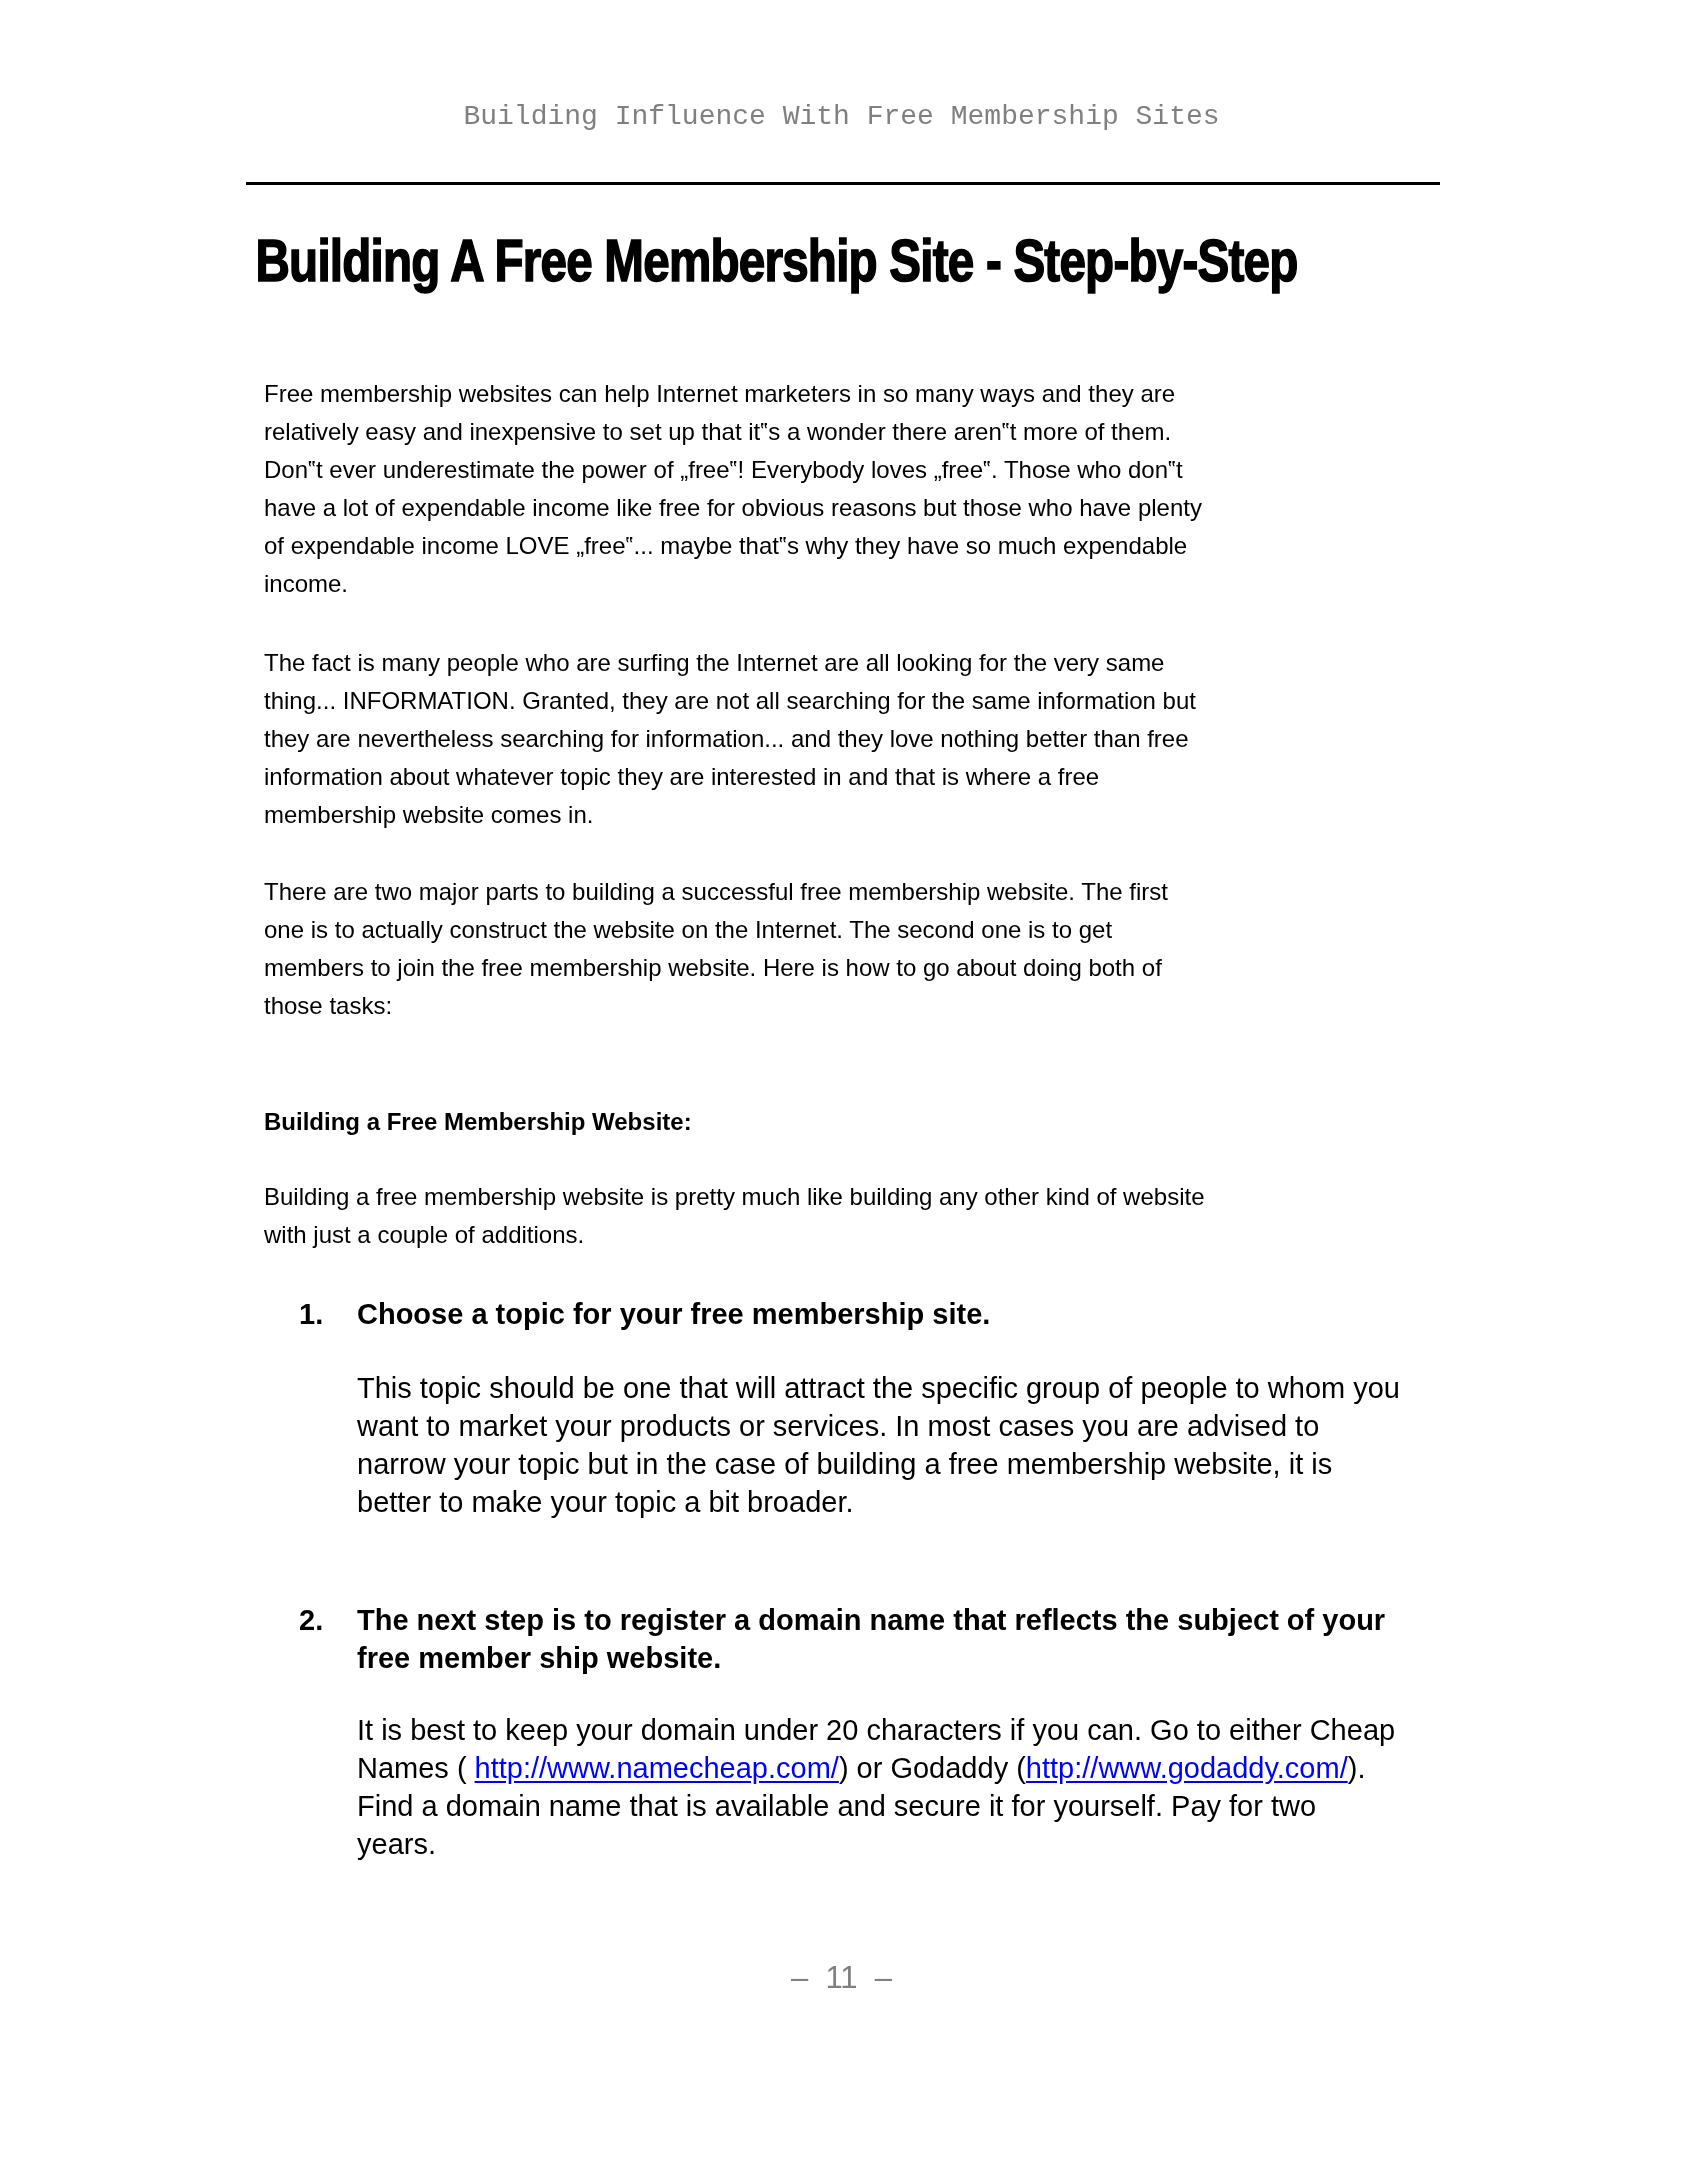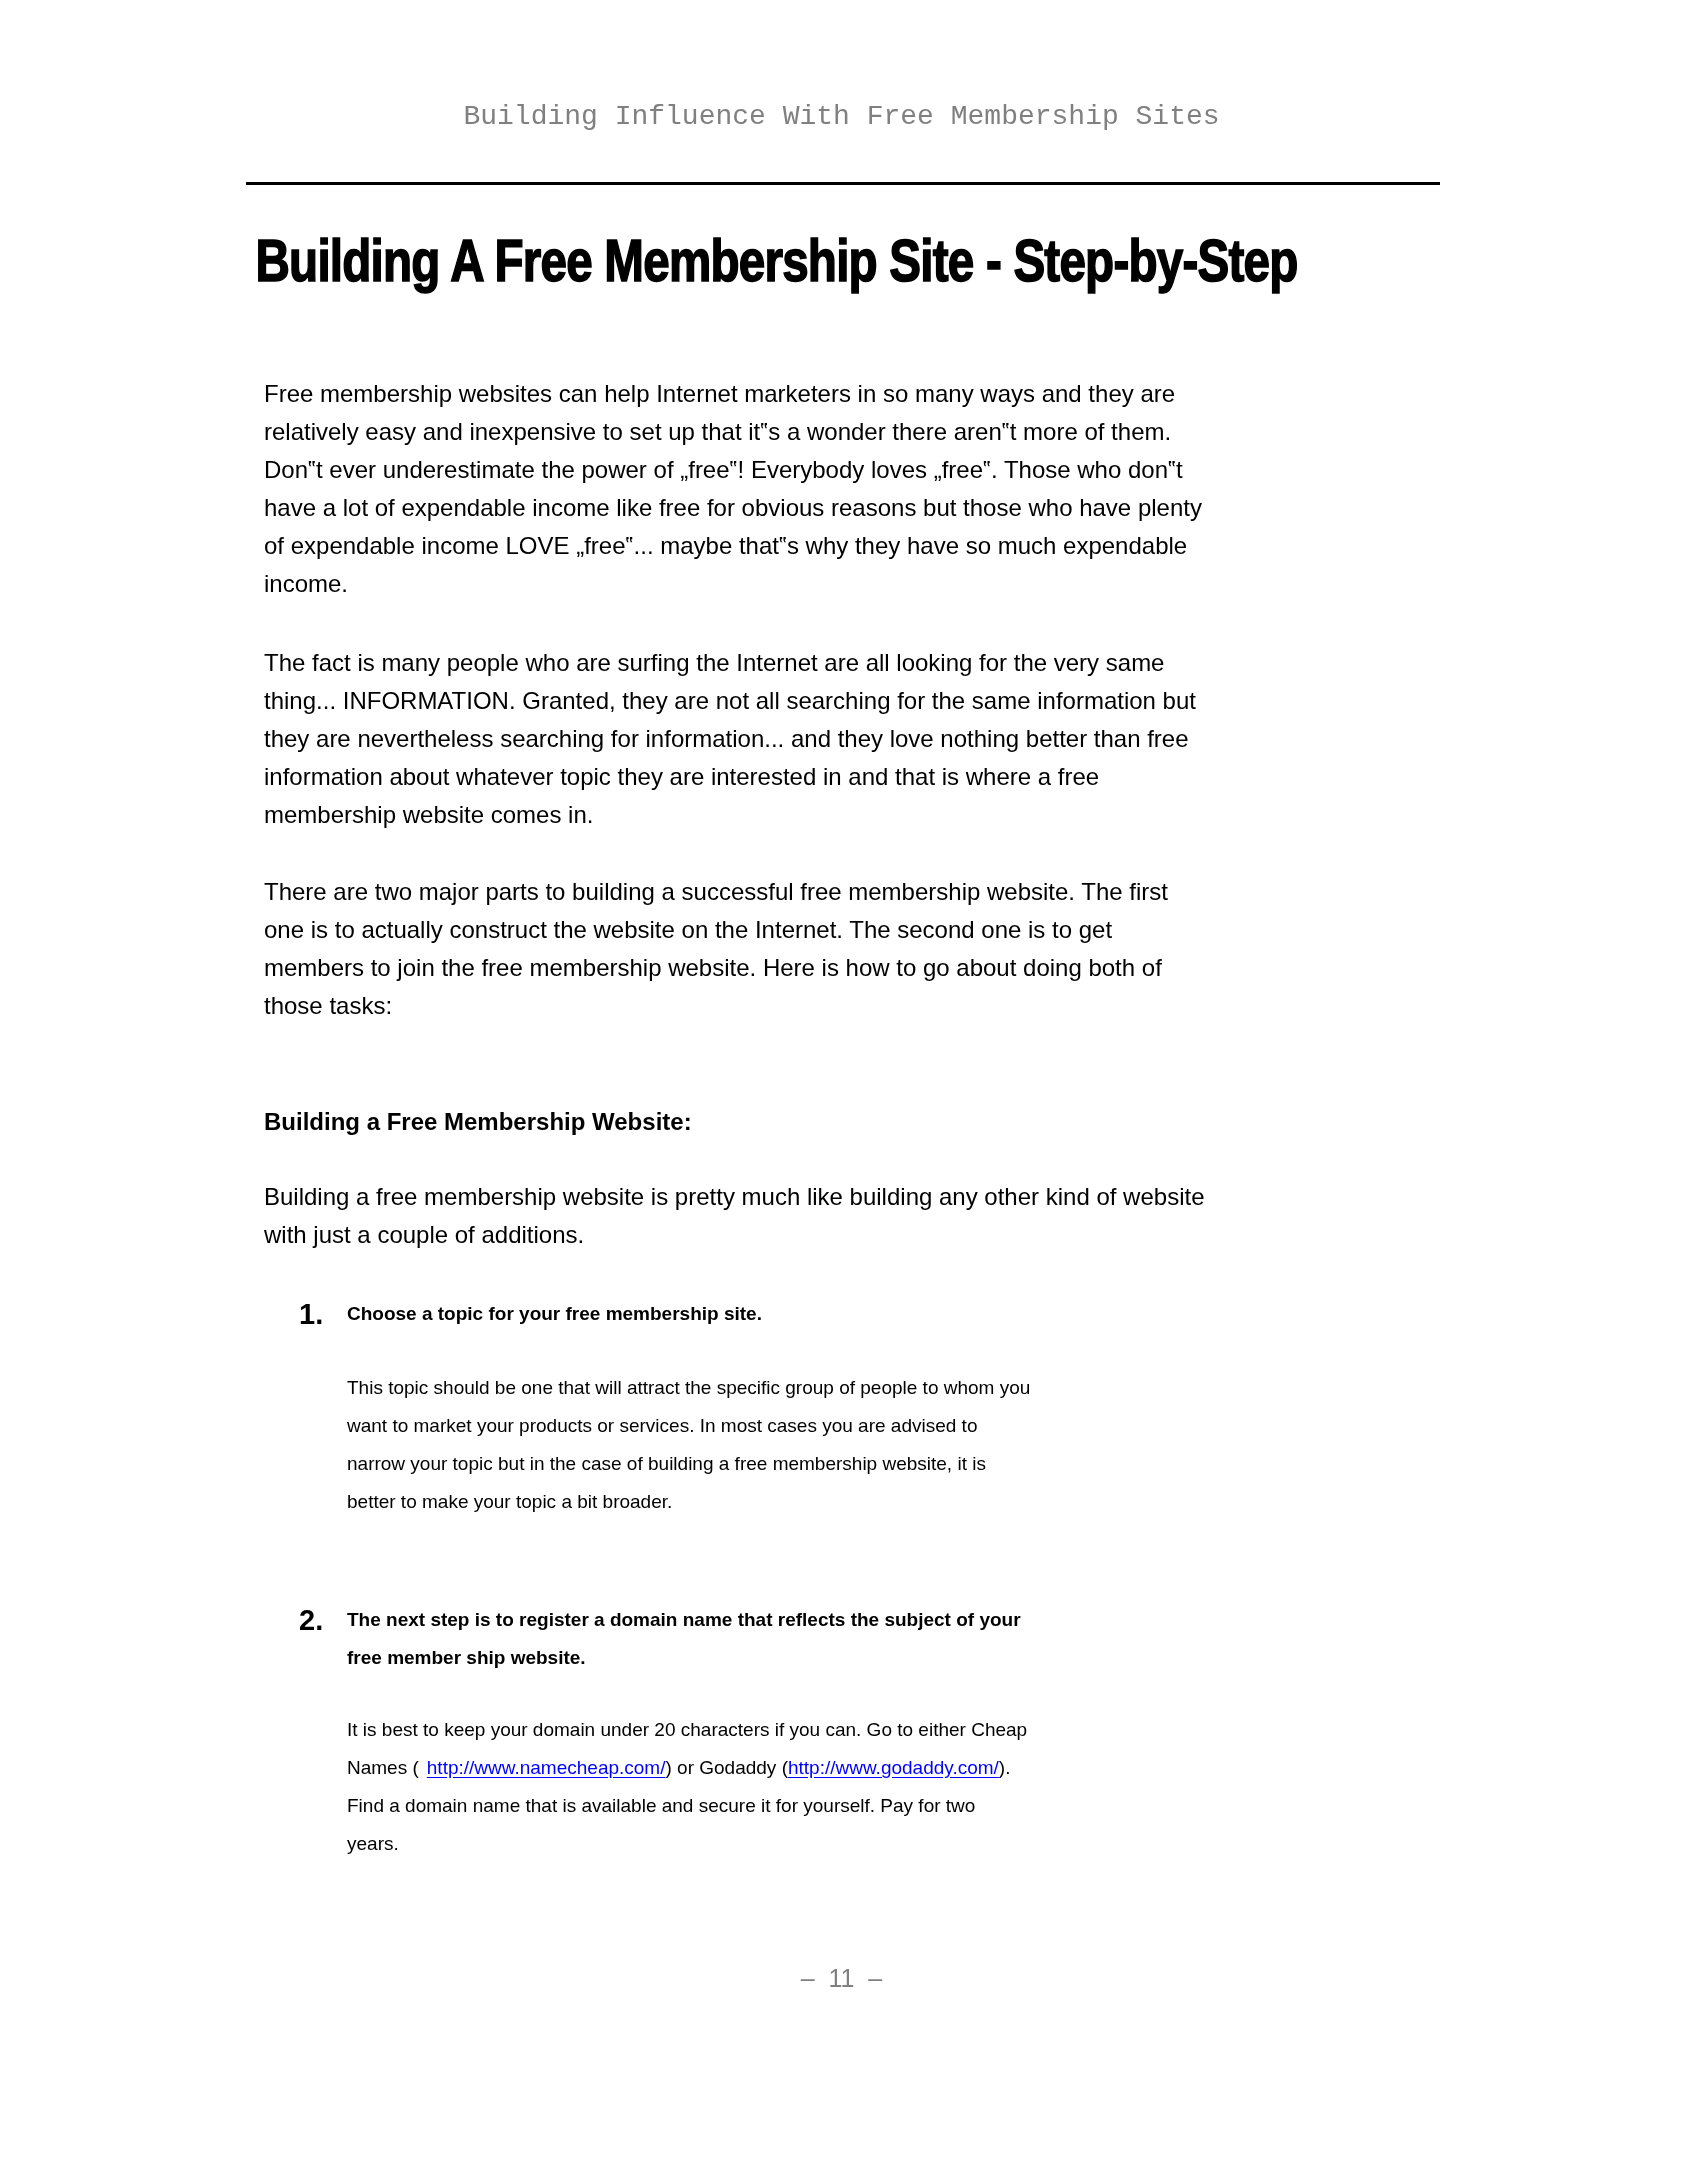--- a/index.html
+++ b/index.html
@@ -11,24 +11,24 @@
          color: #808080; white-space: pre; }
   .rule { left: 246px; width: 1194px; top: 182px; height: 3px; background: #000000; }
   .title-wrap { left: 0; width: 1553px; top: 226px; height: 69px; text-align: center; }
   .title { display: inline-block; font-family: "Liberation Sans", sans-serif; font-weight: 700;
          font-size: 60px; line-height: 69px; white-space: nowrap; letter-spacing: -1px;
          transform-origin: center center; -webkit-text-stroke: 1.6px #000; }
   .para { left: 264px; width: 1247px; font-size: 24px; line-height: 38px; white-space: nowrap; }
   .para .ln { display: block; height: 38px; }
   .bold { font-weight: 700; }
   .num { left: 299px; font-size: 29px; line-height: 38px; font-weight: 700; }
-  .item-text { left: 347px; width: 1148px; font-size: 19px; line-height: 38px; white-space: nowrap; }
+  .item-text { left: 357px; width: 1148px; font-size: 29px; line-height: 38px; white-space: nowrap; }
   .item-text .ln { display: block; height: 38px; }
   a.link { color: #0000ff; text-decoration: underline; text-underline-offset: 3px; }
-  .page-number { left: 0; width: 1683px; top: 1958px; text-align: center; font-size: 25px;
+  .page-number { left: 0; width: 1683px; top: 1958px; text-align: center; font-size: 31px;
          line-height: 40px; color: #808080; white-space: pre; }
 </style>
 </head>
 <body>
 
 <div class="abs running-header">Building Influence With Free Membership Sites</div>
 <div class="abs rule"></div>
 
 <div class="abs title-wrap">
   <span class="title" id="page-title" style="transform: scaleX(0.793599);">Building A Free Membership Site - Step-by-Step</span>

